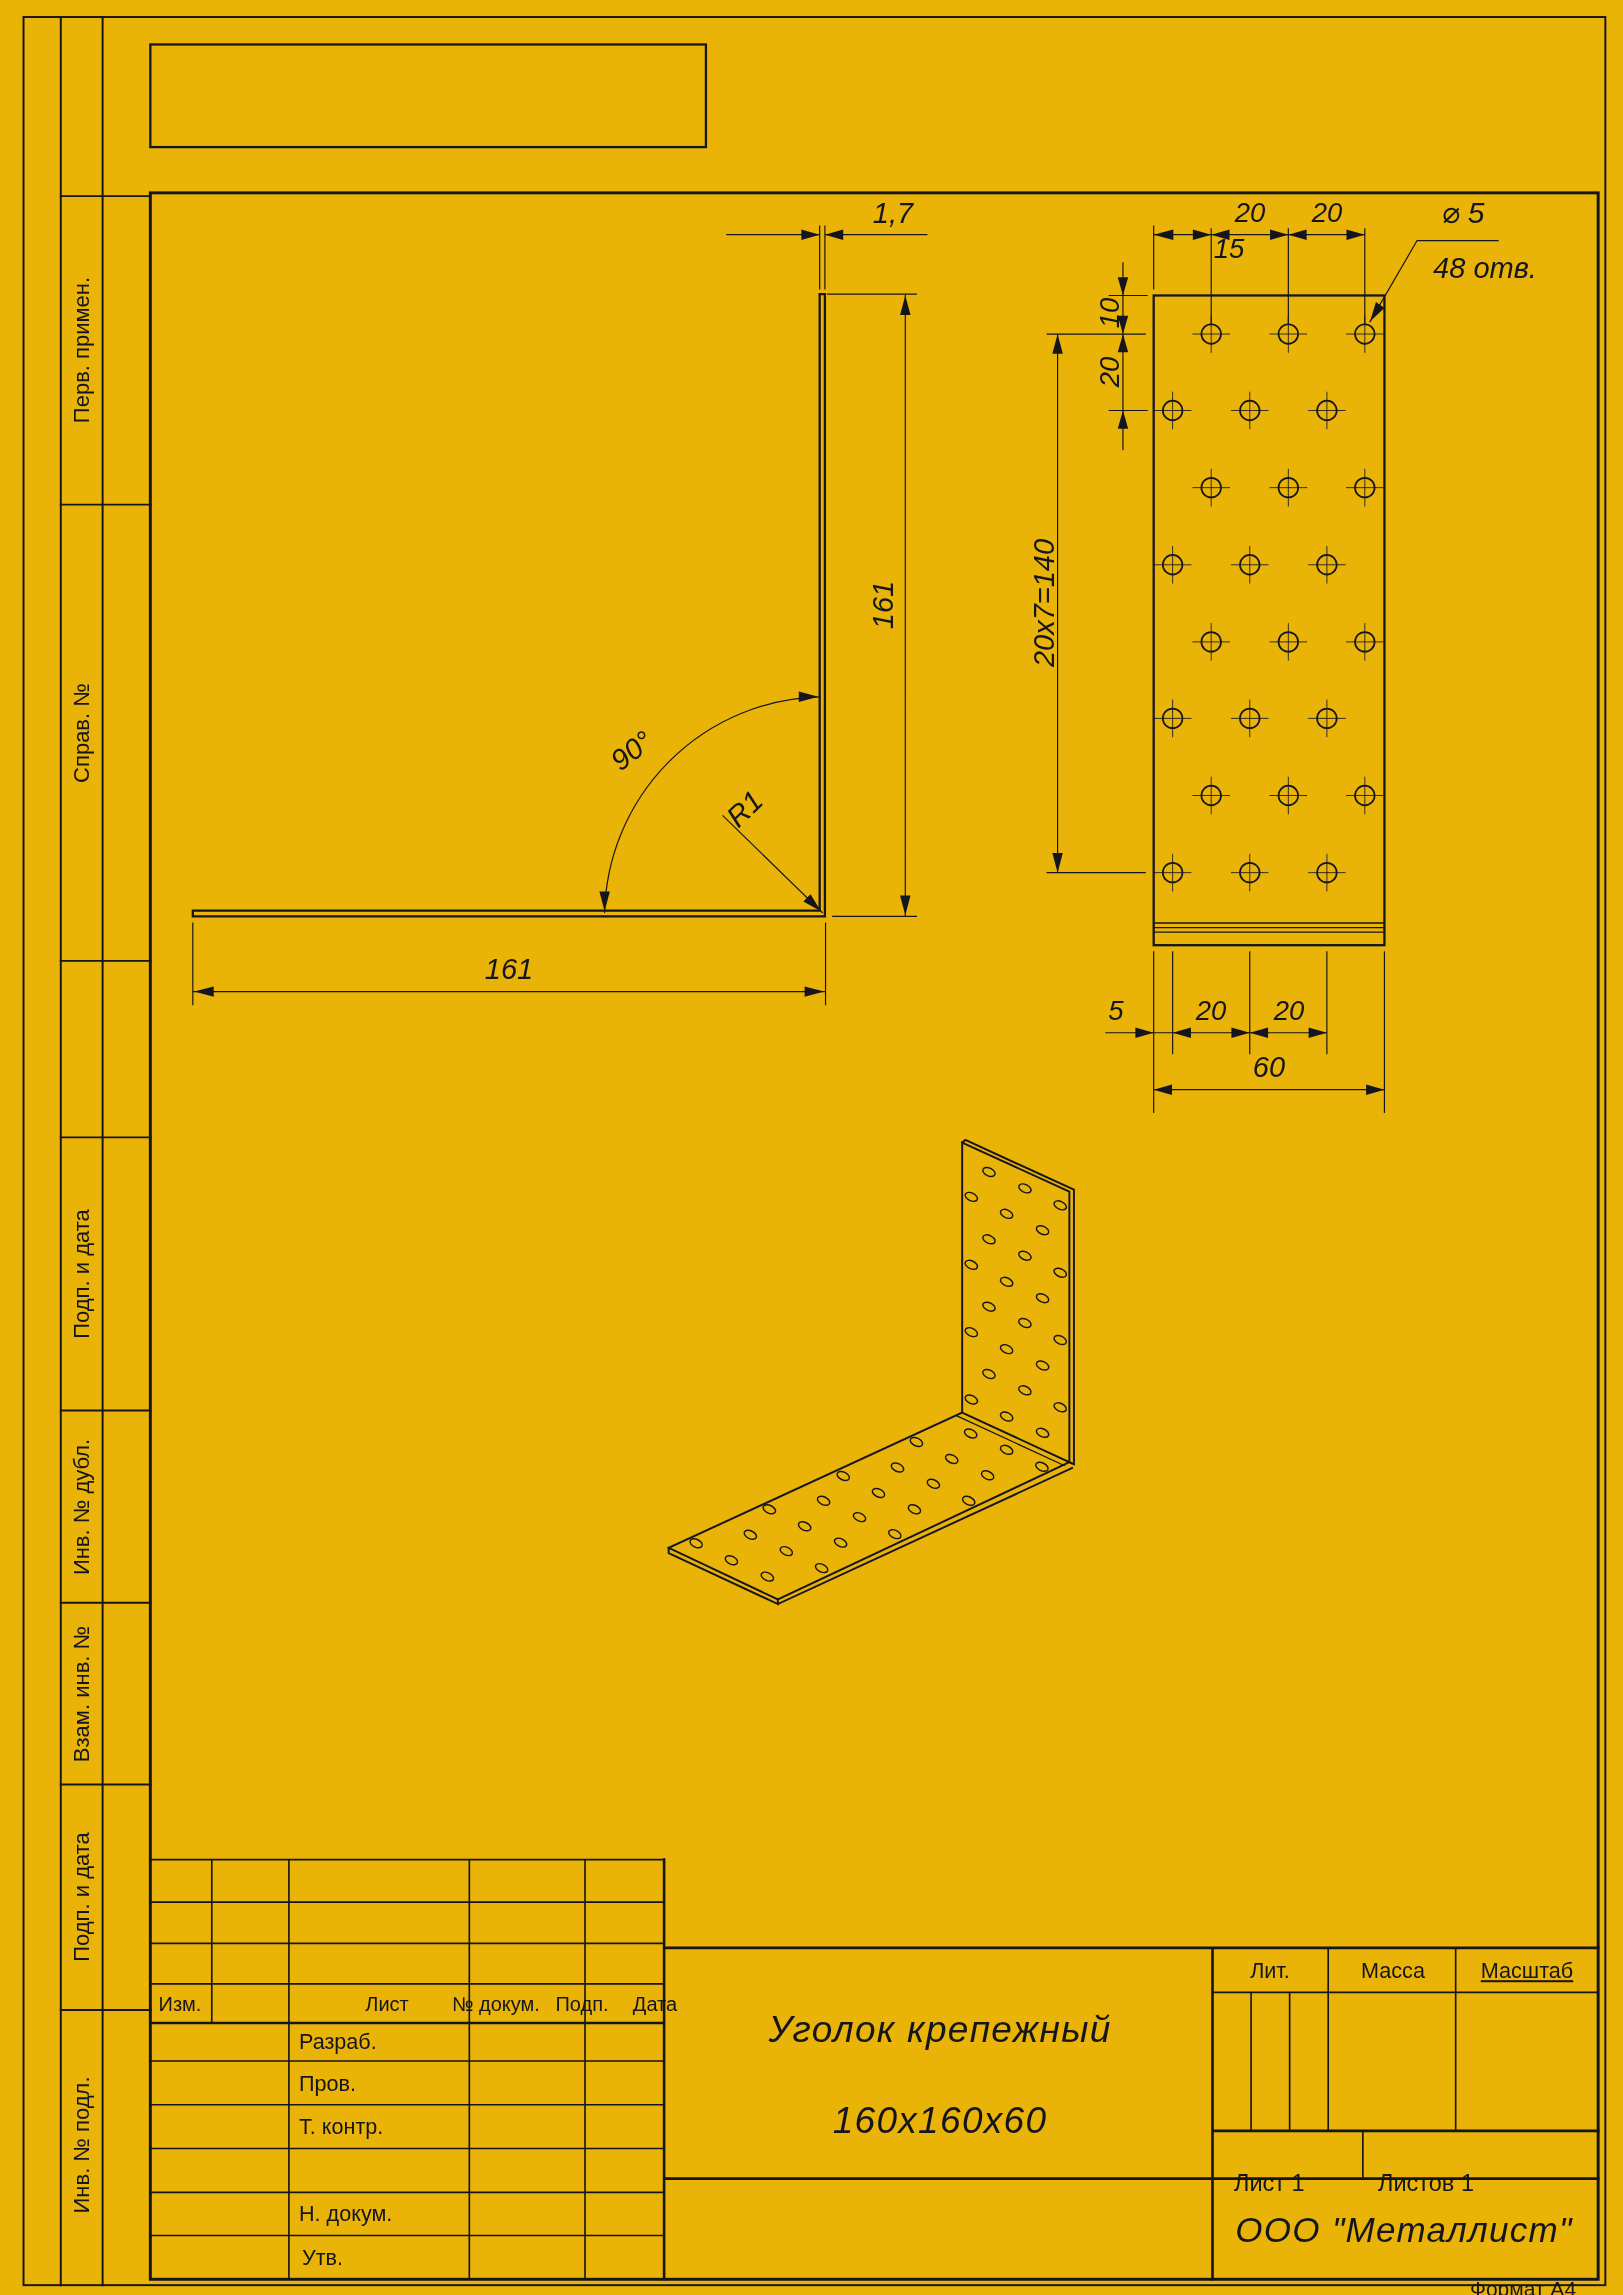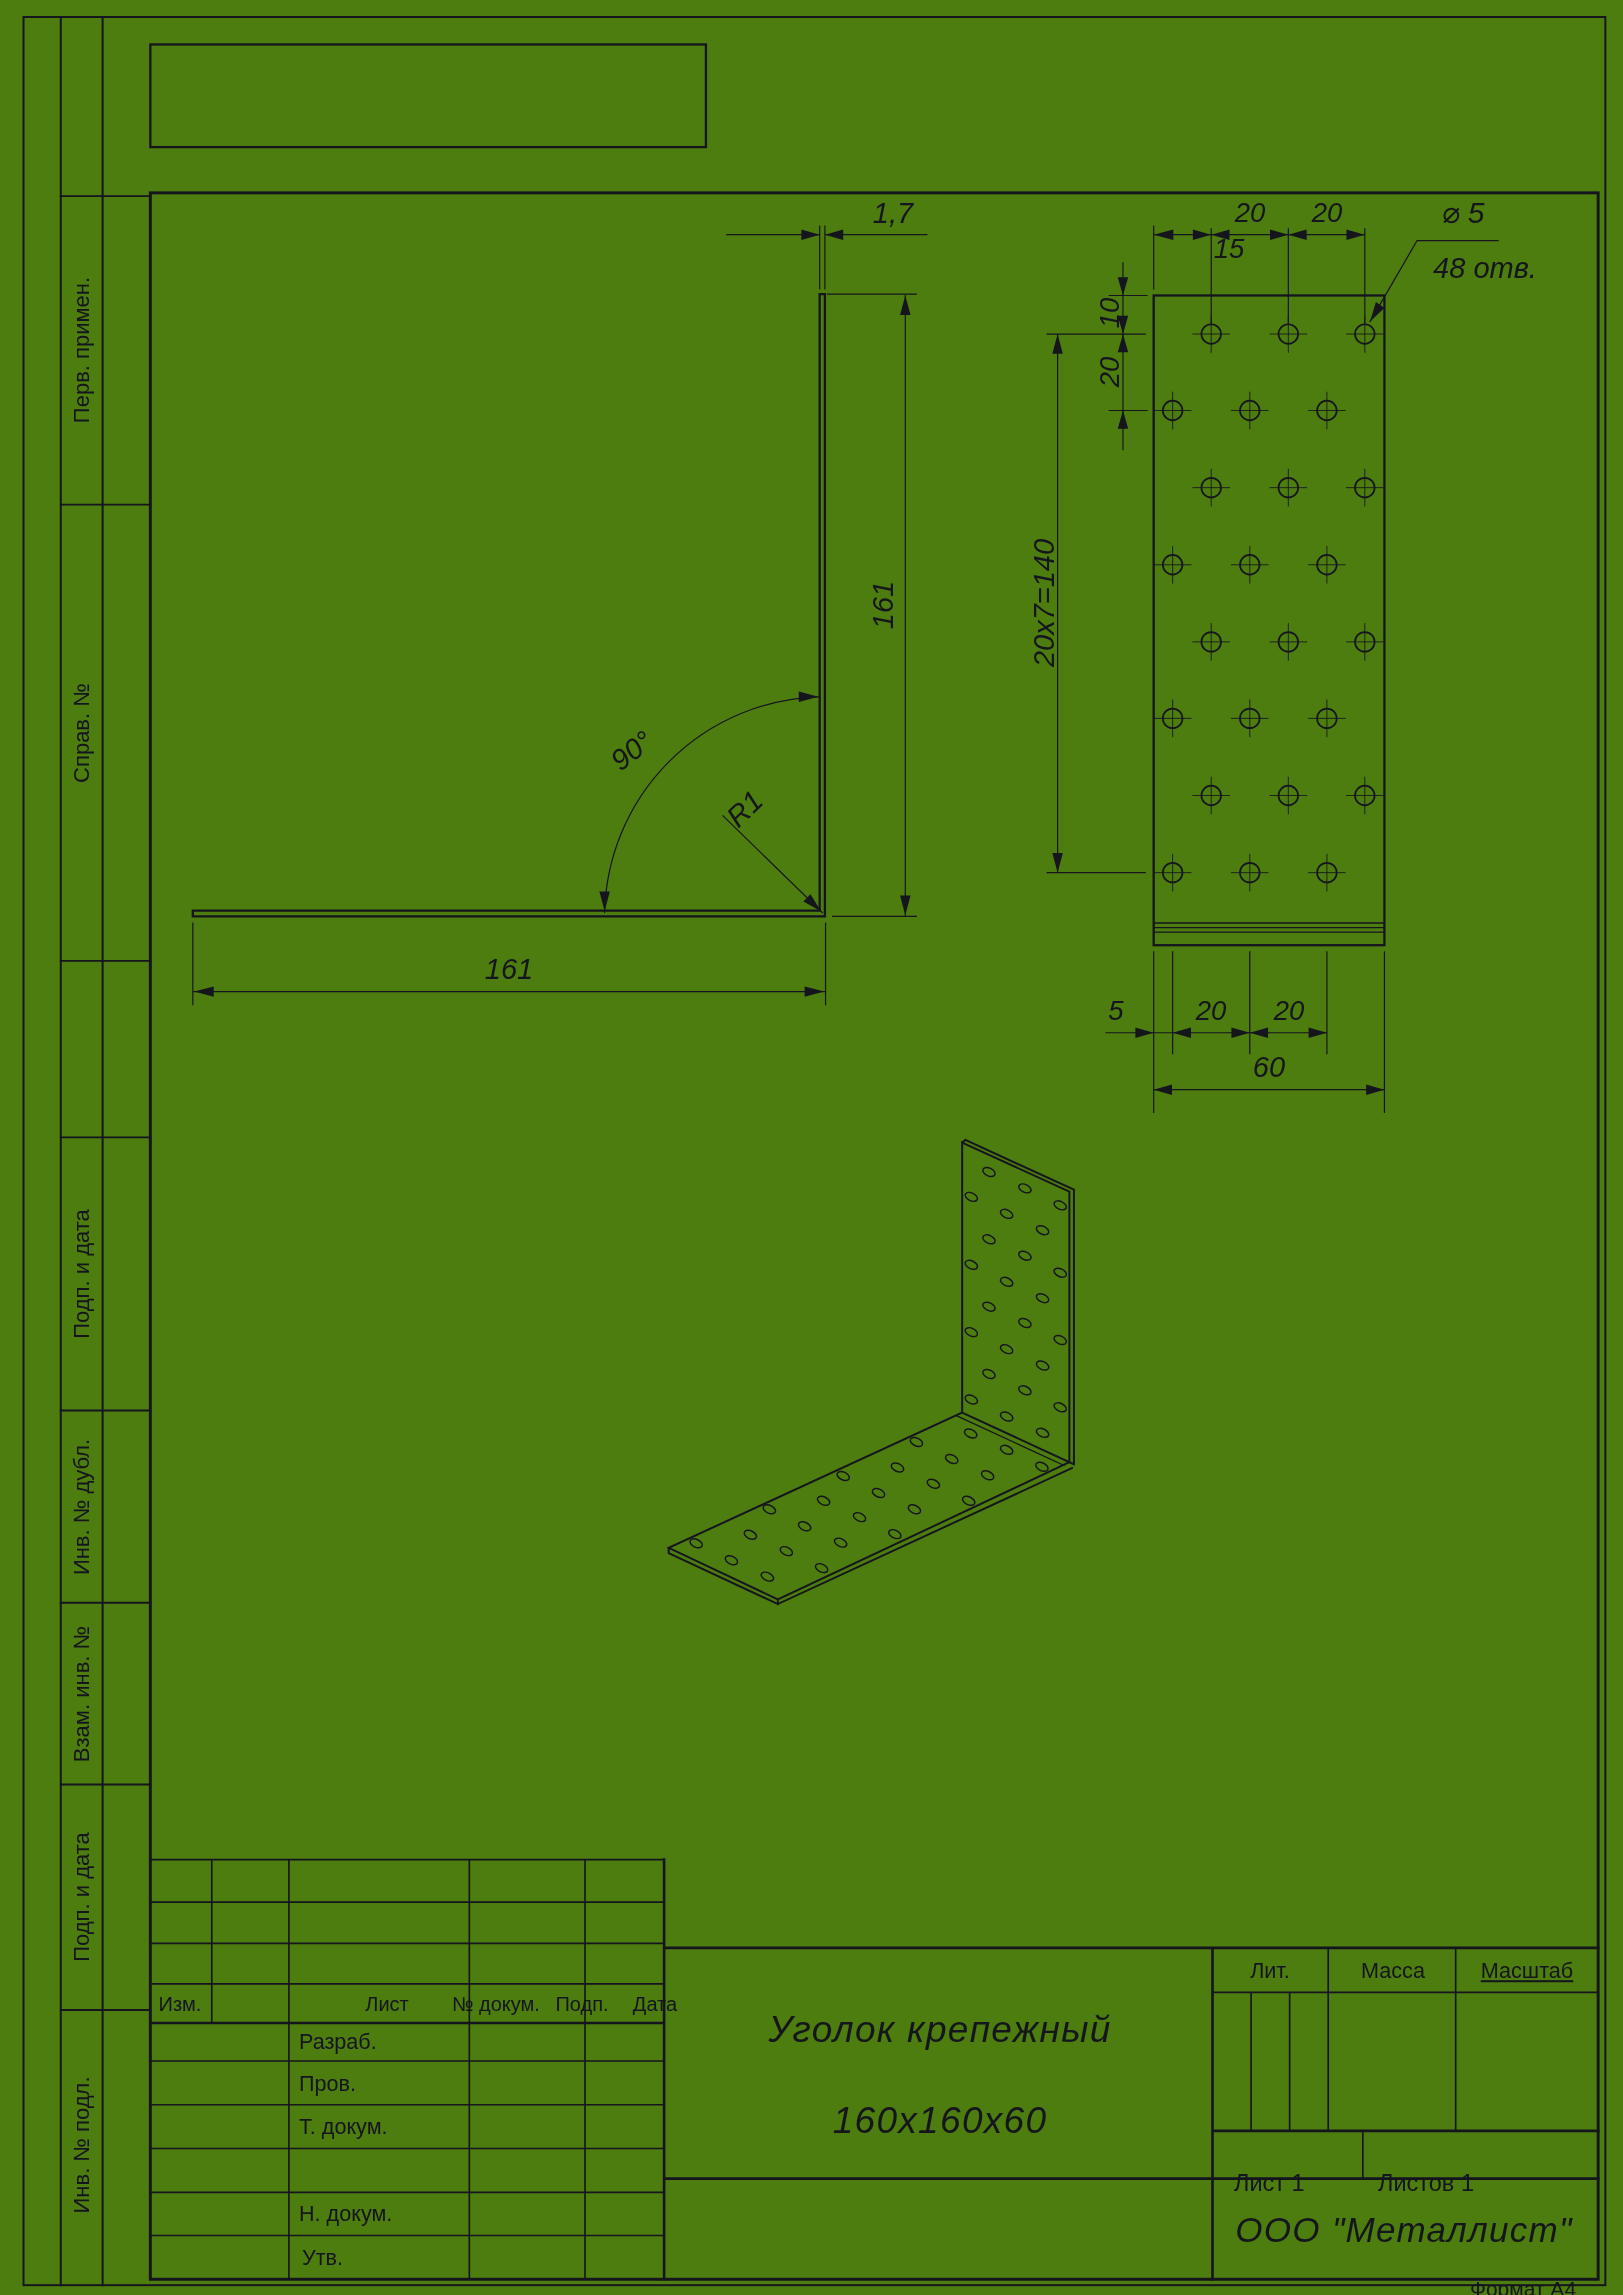--- a/index.html
+++ b/index.html
@@ -1,16 +1,16 @@
 <!DOCTYPE html>
 <html style="font-size:10.5px"><head>
 <meta charset="utf-8">
 <style>
   html,body{margin:0;padding:0;background:#e8e8ea;}
-  .page{position:relative;width:1623px;height:2295px;background:#4d7c0f;overflow:hidden;
+  .page{position:relative;width:1623px;height:2295px;background:#eab308;overflow:hidden;
         font-family:"Liberation Sans","DejaVu Sans",sans-serif;color:#15151e;}
   svg{position:absolute;left:0;top:0;}
   .t{position:absolute;transform:translate(-50%,-50%);white-space:nowrap;color:#15151e;line-height:1;}
   .tl{position:absolute;transform:translate(0,-50%);white-space:nowrap;color:#15151e;line-height:1;}
   .rot{transform:translate(-50%,-50%) rotate(-90deg);}
   .dim{font-style:italic;font-size:29px;}
   .dims{font-style:italic;font-size:27.5px;}
   .lbl{font-size:20px;}
   .lbl2{font-size:21.6px;}
   .mlab{font-size:22px;}
@@ -222,21 +222,21 @@
 <div class="t mlab rot" style="left:82px;top:2145px;">Инв. № подл.</div>
 
 <div class="t lbl" style="left:180px;top:2004px;">Изм.</div>
 <div class="t lbl" style="left:387px;top:2004px;">Лист</div>
 <div class="t lbl" style="left:496px;top:2004px;">№ докум.</div>
 <div class="t lbl" style="left:582px;top:2004px;">Подп.</div>
 <div class="t lbl" style="left:655px;top:2004px;">Дата</div>
 
 <div class="tl lbl2" style="left:299px;top:2042px;">Разраб.</div>
 <div class="tl lbl2" style="left:299px;top:2084px;">Пров.</div>
-<div class="tl lbl2" style="left:299px;top:2127px;">Т. докум.</div>
+<div class="tl lbl2" style="left:299px;top:2127px;">Т. контр.</div>
 <div class="tl lbl2" style="left:299px;top:2214px;">Н. докум.</div>
 <div class="tl lbl2" style="left:302px;top:2258px;">Утв.</div>
 
 <div class="t lbl2" style="left:1270px;top:1971px;">Лит.</div>
 <div class="t lbl2" style="left:1393px;top:1971px;">Масса</div>
 <div class="t lbl2" style="left:1527px;top:1971px;text-decoration:underline;">Масштаб</div>
 
 <div class="t name" style="left:940px;top:2029px;">Уголок крепежный</div>
 <div class="t name" style="left:940px;top:2120px;">160х160х60</div>
 

